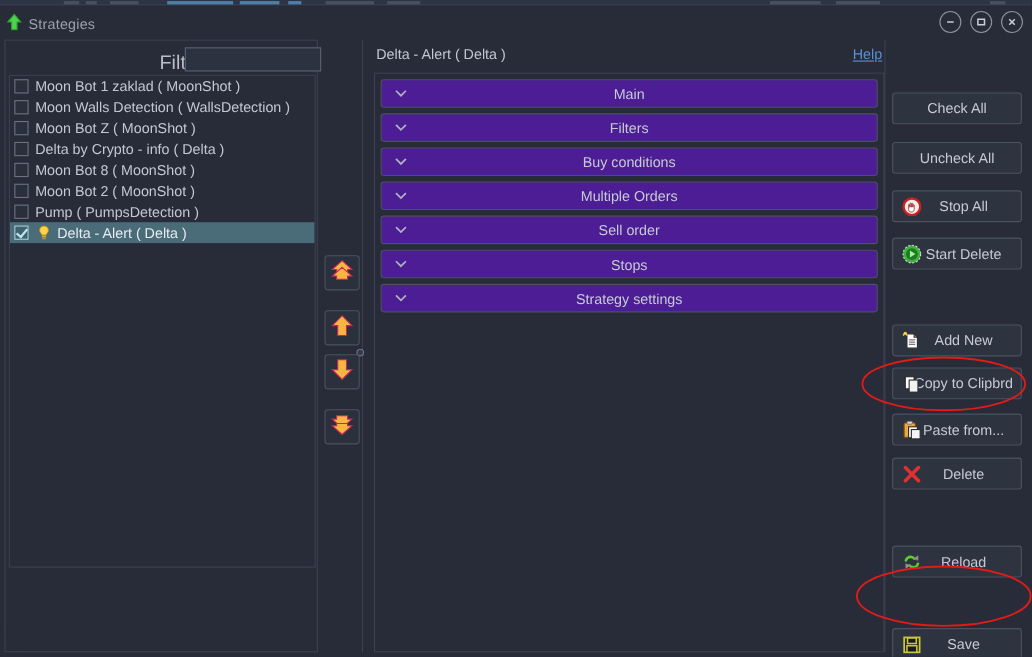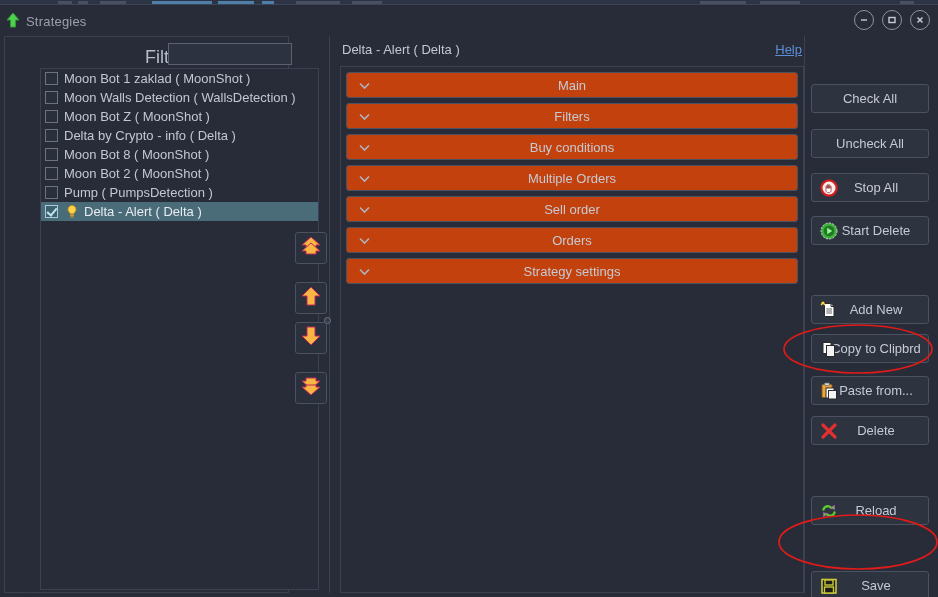--- a/index.html
+++ b/index.html
@@ -78,25 +78,24 @@
     background: #2d3240;
     border: 1px solid #5a6172;
     color: #d2d6df;
     font-size: 13px;
     font-family: "Liberation Sans", sans-serif;
     padding: 0 4px;
     outline: none;
   }
   .list-box {
     position: absolute; left: 3px; top: 31px;
-    width: 279px; height: 522px;
+    width: 279px; height: 448px;
     border: 1px solid #3b4152;
     background: #282c39;
     overflow: hidden;
-    margin-left: 32px;
   }
   .list-item {
     display: flex; align-items: center;
     height: 19px;
     padding-left: 4px;
     font-size: 13px;
     color: #c3c7d2;
     cursor: default;
     white-space: nowrap;
   }
@@ -182,21 +181,21 @@
     border: 1px solid #3b4152;
     background: #282c39;
     padding: 5px;
   }
   .section-row {
     position: relative;
     height: 26px;
     margin-bottom: 5px;
     border: 1px solid #4a5160;
     border-radius: 3px;
-    background: #c2410c;
+    background: #4c1d95;
     display: flex; align-items: center; justify-content: center;
     cursor: pointer;
   }
   .section-row .chev {
     position: absolute; left: 12px; top: 50%;
     transform: translateY(-50%);
     color: #aeb3c0;
   }
   .section-label {
     font-size: 13px; color: #c6cad4;
@@ -417,21 +416,21 @@
             </svg>
         </span>
         <span class="section-label">Sell order</span>
       </div>
       <div class="section-row">
         <span class="chev">
           <svg width="11" height="8" viewBox="0 0 11 8">
               <polyline points="1,1.5 5.5,6 10,1.5" fill="none" stroke="#aeb3c0" stroke-width="1.6"></polyline>
             </svg>
         </span>
-        <span class="section-label">Orders</span>
+        <span class="section-label">Stops</span>
       </div>
       <div class="section-row">
         <span class="chev">
           <svg width="11" height="8" viewBox="0 0 11 8">
               <polyline points="1,1.5 5.5,6 10,1.5" fill="none" stroke="#aeb3c0" stroke-width="1.6"></polyline>
             </svg>
         </span>
         <span class="section-label">Strategy settings</span>
       </div>
     </div>

